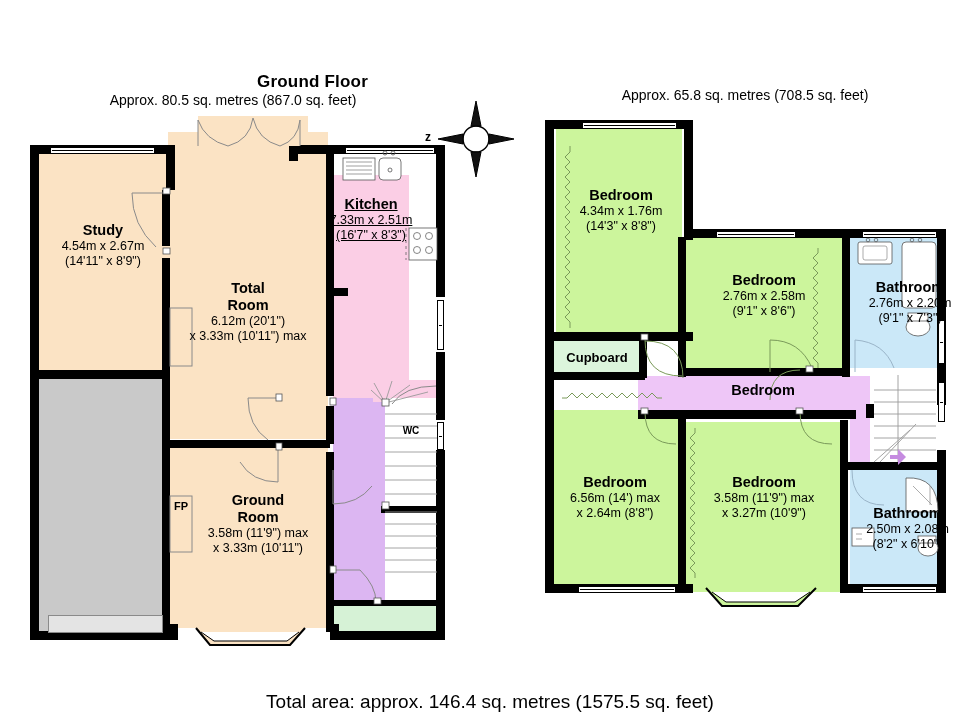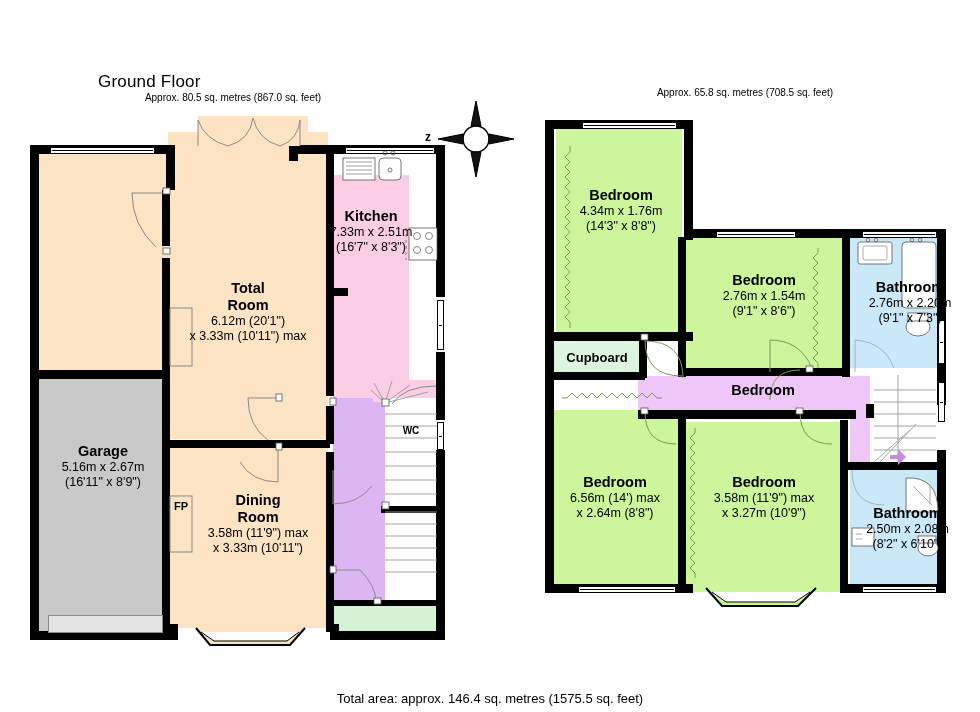--- a/index.html
+++ b/index.html
@@ -6,23 +6,23 @@
   body{
     width:980px;height:712px;
     background:#ffffff;
     font-family:"Liberation Sans", sans-serif;
     color:#000;
     overflow:hidden;
     position:relative;
   }
   #stage{position:absolute;left:0;top:0;width:980px;height:712px;}
 
-  .ttl{position:absolute;text-align:left;font-weight:normal;font-size:17px;letter-spacing:.2px;}
-  .sub{position:absolute;text-align:center;font-size:10px;}
-  .total{position:absolute;width:980px;text-align:center;font-size:13px;top:691px;left:0;}
+  .ttl{position:absolute;text-align:right;font-weight:bold;font-size:17px;letter-spacing:.2px;}
+  .sub{position:absolute;text-align:center;font-size:14px;}
+  .total{position:absolute;width:980px;text-align:center;font-size:19px;top:691px;left:0;}
 
   
   .lbl{position:absolute;text-align:center;line-height:1.18;pointer-events:none;}
   .lbl .nm{font-weight:bold;font-size:14.5px;white-space:nowrap;}
   .lbl .dm{font-size:12.5px;white-space:nowrap;}
   .lbl.sm .nm{font-size:13px;}
   .lbl.tiny .nm{font-size:10px;}
 
   
   .fill{position:absolute;}
@@ -296,42 +296,42 @@
       <g>
         <circle cx="476" cy="139" r="13" fill="#fff" stroke="#000" stroke-width="1.4"></circle>
         <path d="M476,101 L481,126 L476,126 L471,126 Z" fill="#111"></path>
         <path d="M476,177 L481,152 L476,152 L471,152 Z" fill="#111"></path>
         <path d="M514,139 L489,144 L489,139 L489,134 Z" fill="#111"></path>
         <path d="M438,139 L463,144 L463,139 L463,134 Z" fill="#111"></path>
       </g>
     </g>
   </svg>
 
+  <div class="lbl" style="left:33px;top:222px;width:140px;">
+    <div class="nm">Study</div>
+    <div class="dm">4.54m x 2.67m</div>
+    <div class="dm">(14'11" x 8'9")</div>
+  </div>
 
   <div class="lbl" style="left:168px;top:280px;width:160px;">
     <div class="nm">Total</div>
     <div class="nm">Room</div>
     <div class="dm">6.12m (20'1")</div>
     <div class="dm">x 3.33m (10'11") max</div>
   </div>
 
-  <div class="lbl" style="left:306px;top:208px;width:130px;">
+  <div class="lbl" style="left:306px;top:196px;width:130px;text-decoration:underline;">
     <div class="nm">Kitchen</div>
     <div class="dm">7.33m x 2.51m</div>
     <div class="dm">(16'7" x 8'3")</div>
   </div>
 
-  <div class="lbl" style="left:33px;top:443px;width:140px;">
-    <div class="nm">Garage</div>
-    <div class="dm">5.16m x 2.67m</div>
-    <div class="dm">(16'11" x 8'9")</div>
-  </div>
 
   <div class="lbl" style="left:178px;top:492px;width:160px;">
-    <div class="nm">Dining</div>
+    <div class="nm">Ground</div>
     <div class="nm">Room</div>
     <div class="dm">3.58m (11'9") max</div>
     <div class="dm">x 3.33m (10'11")</div>
   </div>
 
 
   <div class="lbl tiny" style="left:385px;top:425px;width:52px;">
     <div class="nm">WC</div>
   </div>
 
@@ -340,21 +340,21 @@
   </div>
 
   <div class="lbl" style="left:551px;top:187px;width:140px;">
     <div class="nm">Bedroom</div>
     <div class="dm">4.34m x 1.76m</div>
     <div class="dm">(14'3" x 8'8")</div>
   </div>
 
   <div class="lbl" style="left:684px;top:272px;width:160px;">
     <div class="nm">Bedroom</div>
-    <div class="dm">2.76m x 1.54m</div>
+    <div class="dm">2.76m x 2.58m</div>
     <div class="dm">(9'1" x 8'6")</div>
   </div>
 
   <div class="lbl" style="left:845px;top:279px;width:130px;">
     <div class="nm">Bathroom</div>
     <div class="dm">2.76m x 2.20m</div>
     <div class="dm">(9'1" x 7'3")</div>
   </div>
 
   <div class="lbl sm" style="left:549px;top:350px;width:96px;">

